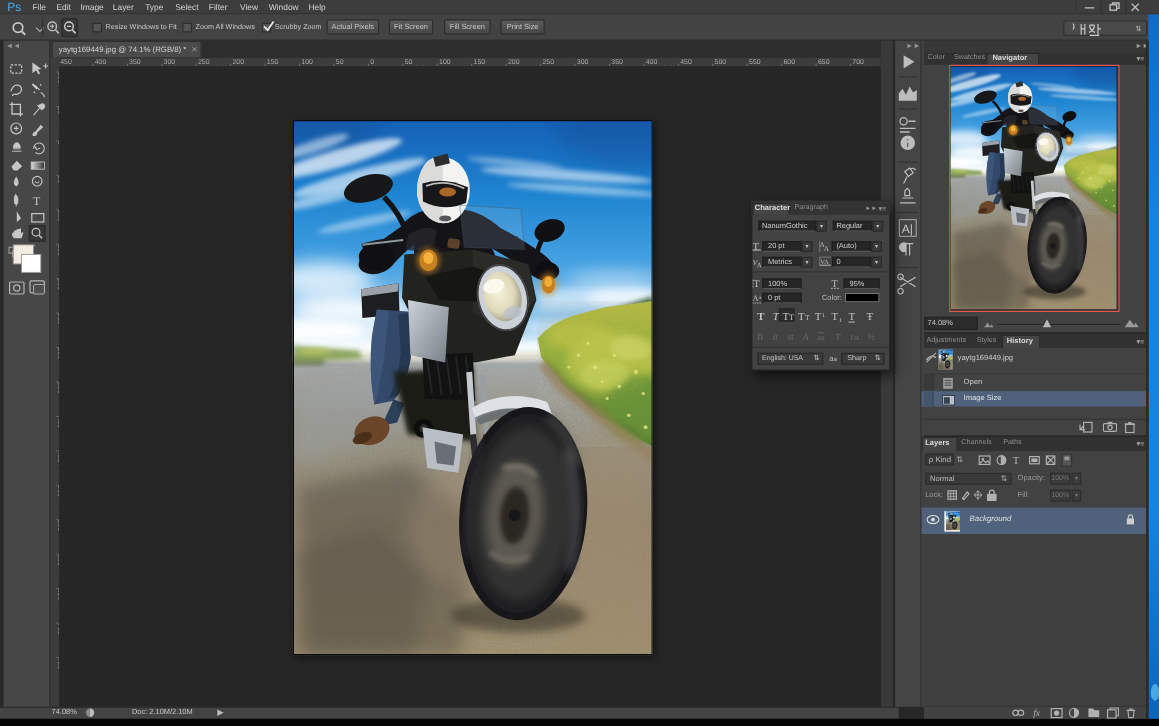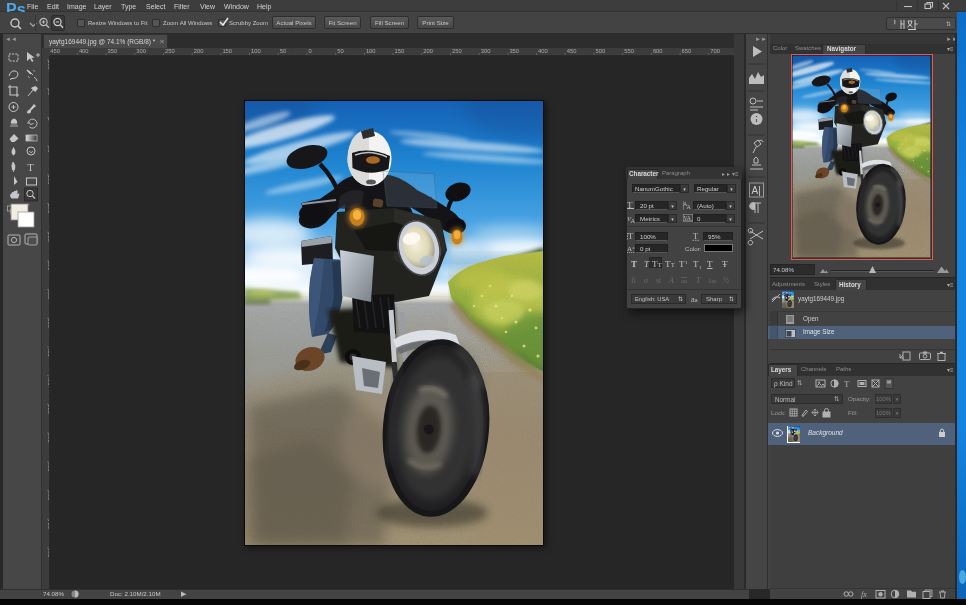--- a/index.html
+++ b/index.html
@@ -7,21 +7,21 @@
 .abs{position:absolute;}
 #app svg{display:block;}
 .txt{color:#c8c8c8;}
 .well{background:#262626;border:1px solid #1f1f1f;border-bottom-color:#555;color:#cfcfcf;}
 .dd{background:#3a3a3a;border:1px solid #2a2a2a;color:#c4c4c4;}
 </style></head>
 <body>
 <div id="app">
 
 <div class="abs" style="left:0;top:0;width:966px;height:12px;background:#3d3d3d;border-bottom:1px solid #323232;"></div>
-<div class="abs" style="left:6px;top:1px;font-size:16px;font-weight:bold;color:#4aa8e8;">Ps</div>
+<div class="abs" style="left:6px;top:1px;font-size:10px;font-weight:normal;color:#4aa8e8;">Ps</div>
 <div class="abs" style="top:2.5px;left:0;font-size:7px;color:#d2d2d2;">
 <span class="abs" style="left:27px;">File</span>
       <span class="abs" style="left:47px;">Edit</span>
       <span class="abs" style="left:67px;">Image</span>
       <span class="abs" style="left:94px;">Layer</span>
       <span class="abs" style="left:121px;">Type</span>
       <span class="abs" style="left:146px;">Select</span>
       <span class="abs" style="left:174px;">Filter</span>
       <span class="abs" style="left:200px;">View</span>
       <span class="abs" style="left:224px;">Window</span>

